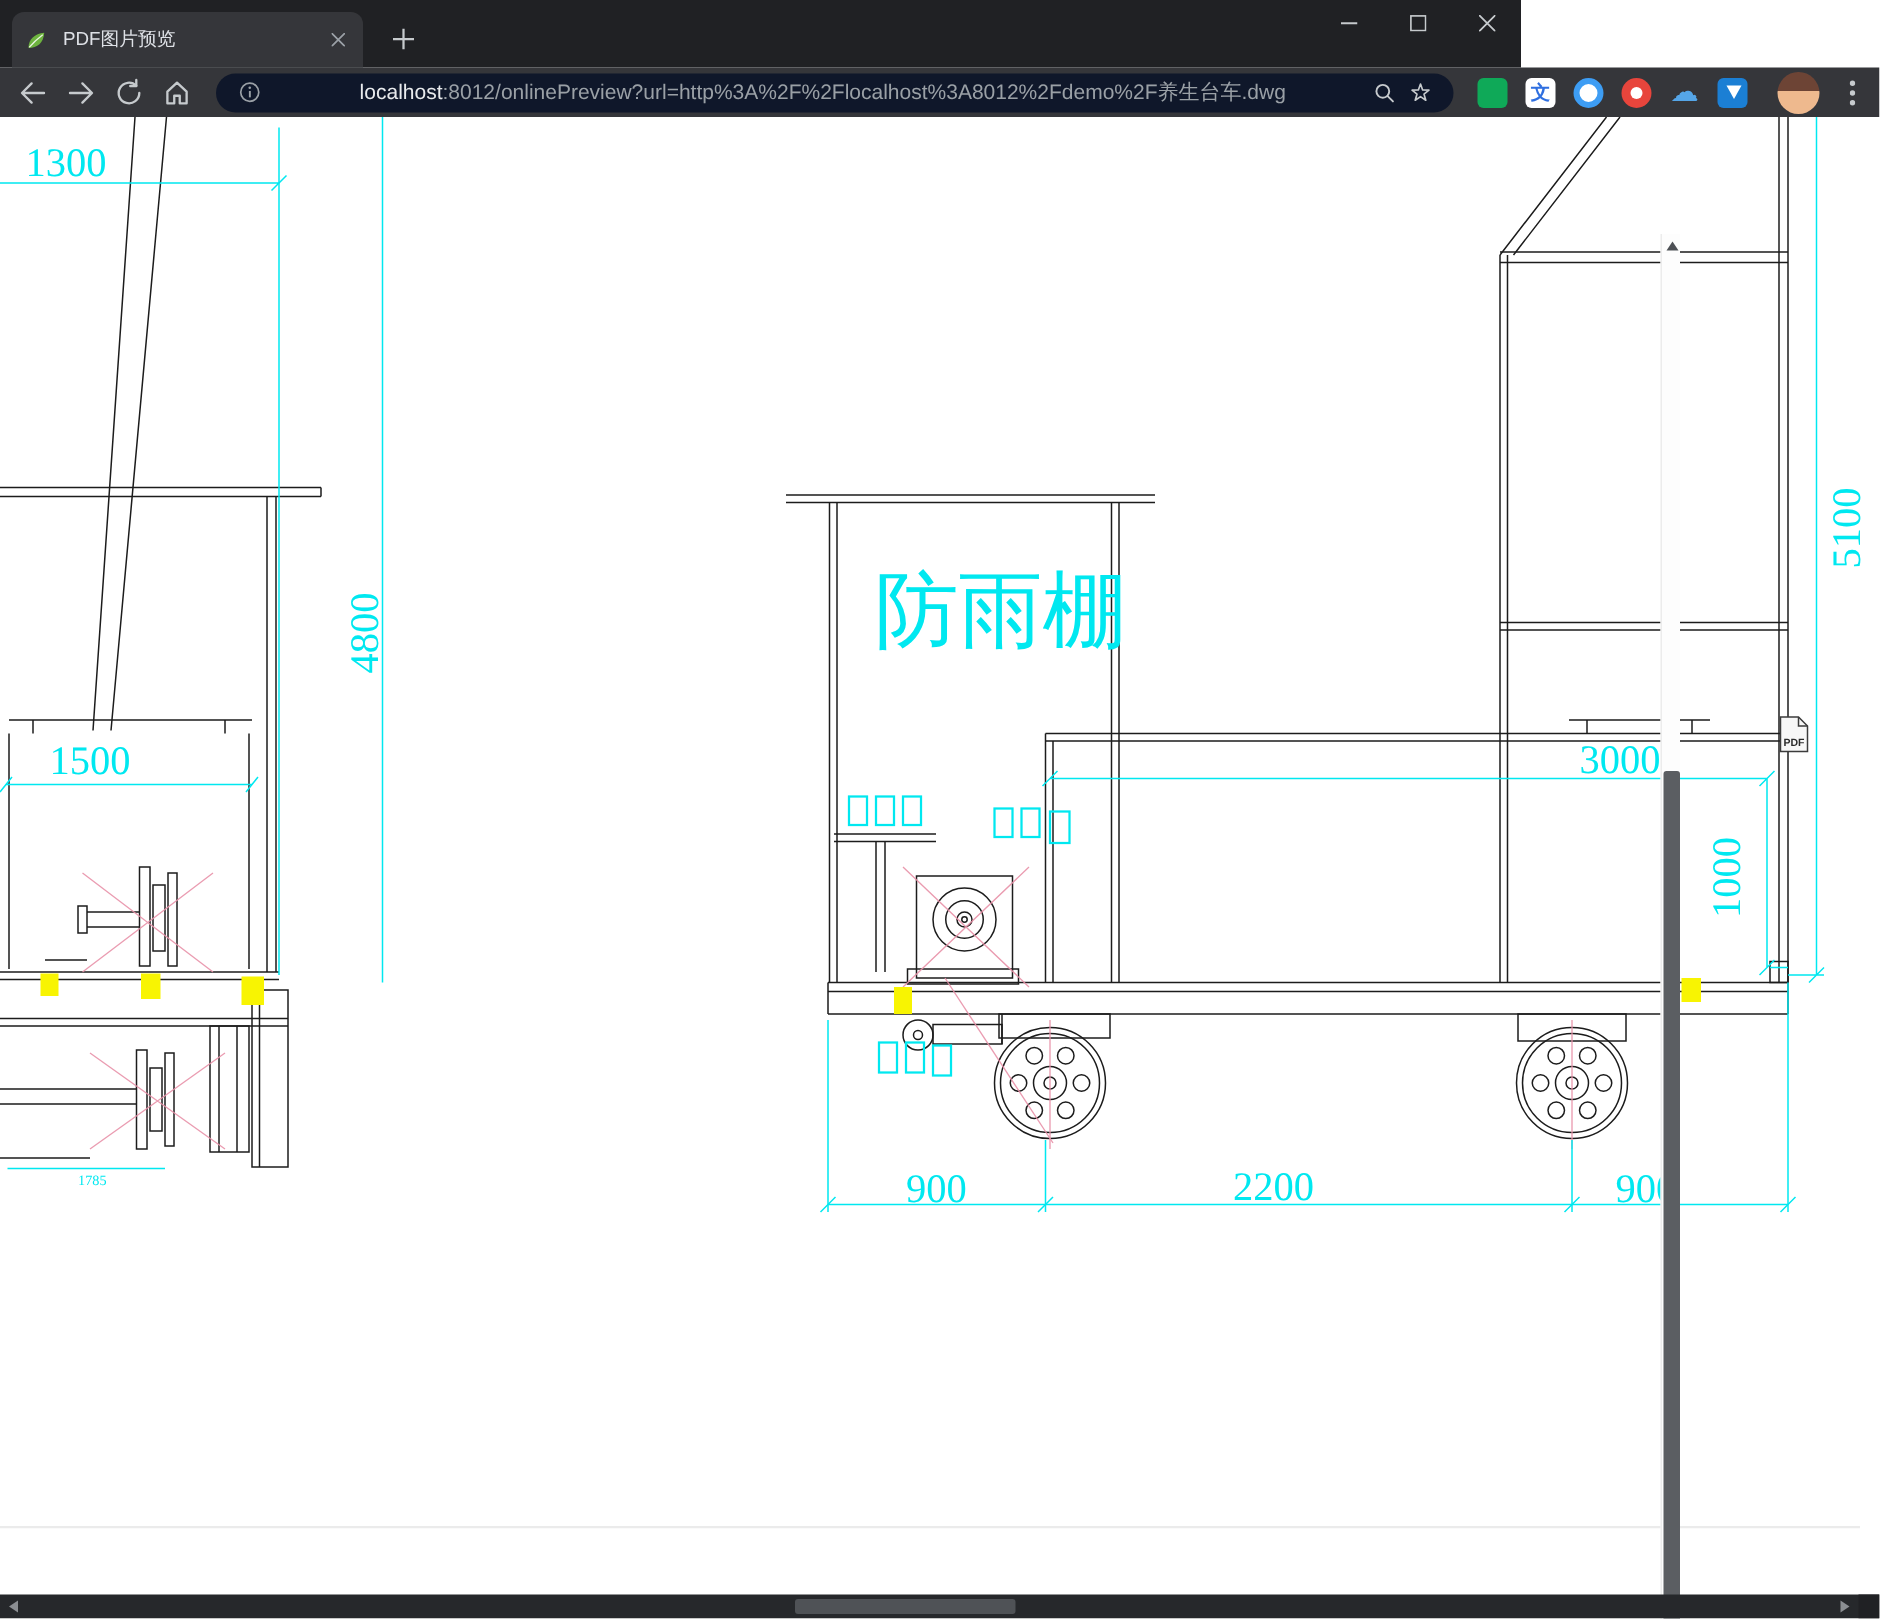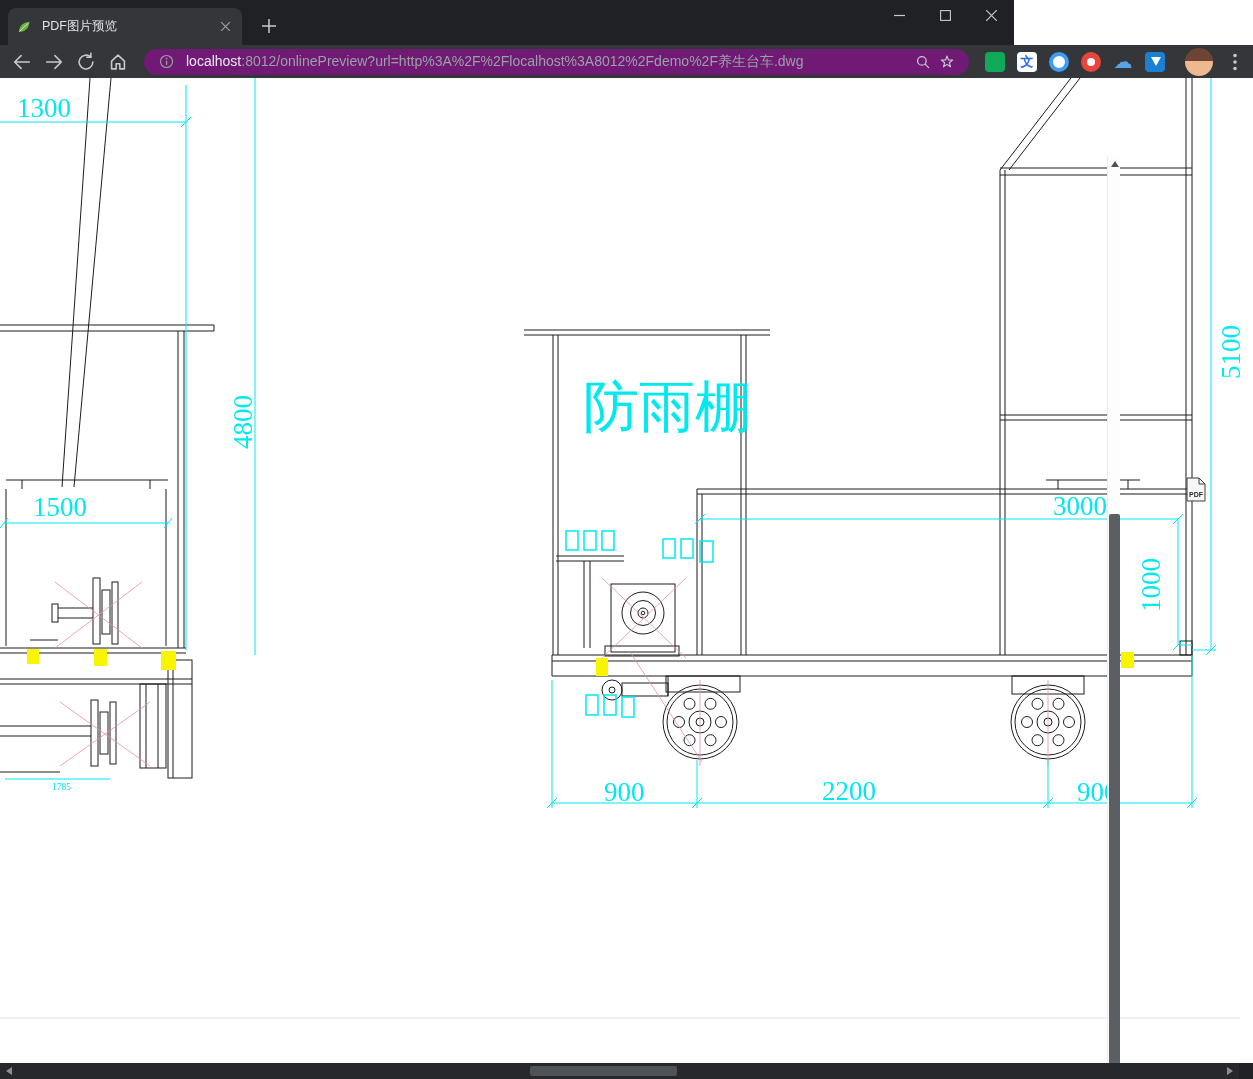--- a/index.html
+++ b/index.html
@@ -14,22 +14,22 @@
   .tab-title{color:#dee1e6;font-size:12.5px;margin-left:10px;flex:1;white-space:nowrap;overflow:hidden;}
   .tab-close{width:18px;height:18px;display:flex;align-items:center;justify-content:center;border-radius:50%;}
   .newtab{position:absolute;left:256px;top:13px;width:26px;height:26px;display:flex;align-items:center;justify-content:center;}
   .wincontrols{position:absolute;right:0;top:0;height:31px;display:flex;}
   .wbtn{width:46px;height:31px;display:flex;align-items:center;justify-content:center;}
 
   .toolbar{position:absolute;left:0;top:45px;width:1253px;height:33px;background:#35363a;
            display:flex;align-items:center;box-sizing:border-box;padding:0 6px;}
   .navbtn{width:28px;height:28px;display:flex;align-items:center;justify-content:center;flex:0 0 28px;margin:0 2px;}
   .icsvg{stroke:#c6cacd;fill:none;stroke-width:1.7;stroke-linecap:round;stroke-linejoin:round;}
-  .omnibox{flex:1;height:26px;background:#701a75;border-radius:13px;margin:12px 10px;display:flex;
-           align-items:center;padding:0 10px;box-sizing:border-box;min-width:0;}
+  .omnibox{flex:1;height:26px;background:#0f172a;border-radius:13px;margin:12px 10px;display:flex;
+           align-items:center;padding:0 10px;box-sizing:border-box;min-width:0;text-align:center;}
   .url{font-size:14px;color:#9aa0a6;margin-left:8px;white-space:nowrap;overflow:hidden;flex:1;min-width:0;}
   .url .host{color:#e8eaed;}
   .boxicon{width:24px;height:24px;display:flex;align-items:center;justify-content:center;flex:0 0 24px;}
   .ext{width:20px;height:20px;border-radius:4px;margin:0 6px;flex:0 0 20px;position:relative;}
   .ext-green{background:#0fa958;}
   .ext-translate{background:#fff;color:#2f6fe0;font-size:13px;line-height:20px;text-align:center;font-weight:bold;}
   .ext-ring{background:#fff;border:4px solid #3d9df4;border-radius:50%;width:12px;height:12px;box-sizing:content-box;}
   .ext-red{background:#e8453c;border-radius:50%;}
   .ext-red::after{content:"";position:absolute;left:6px;top:6px;width:8px;height:8px;background:#fff;border-radius:50%;}
   .ext-cloud{background:transparent;color:#55a6e8;font-size:19px;line-height:20px;text-align:center;}

